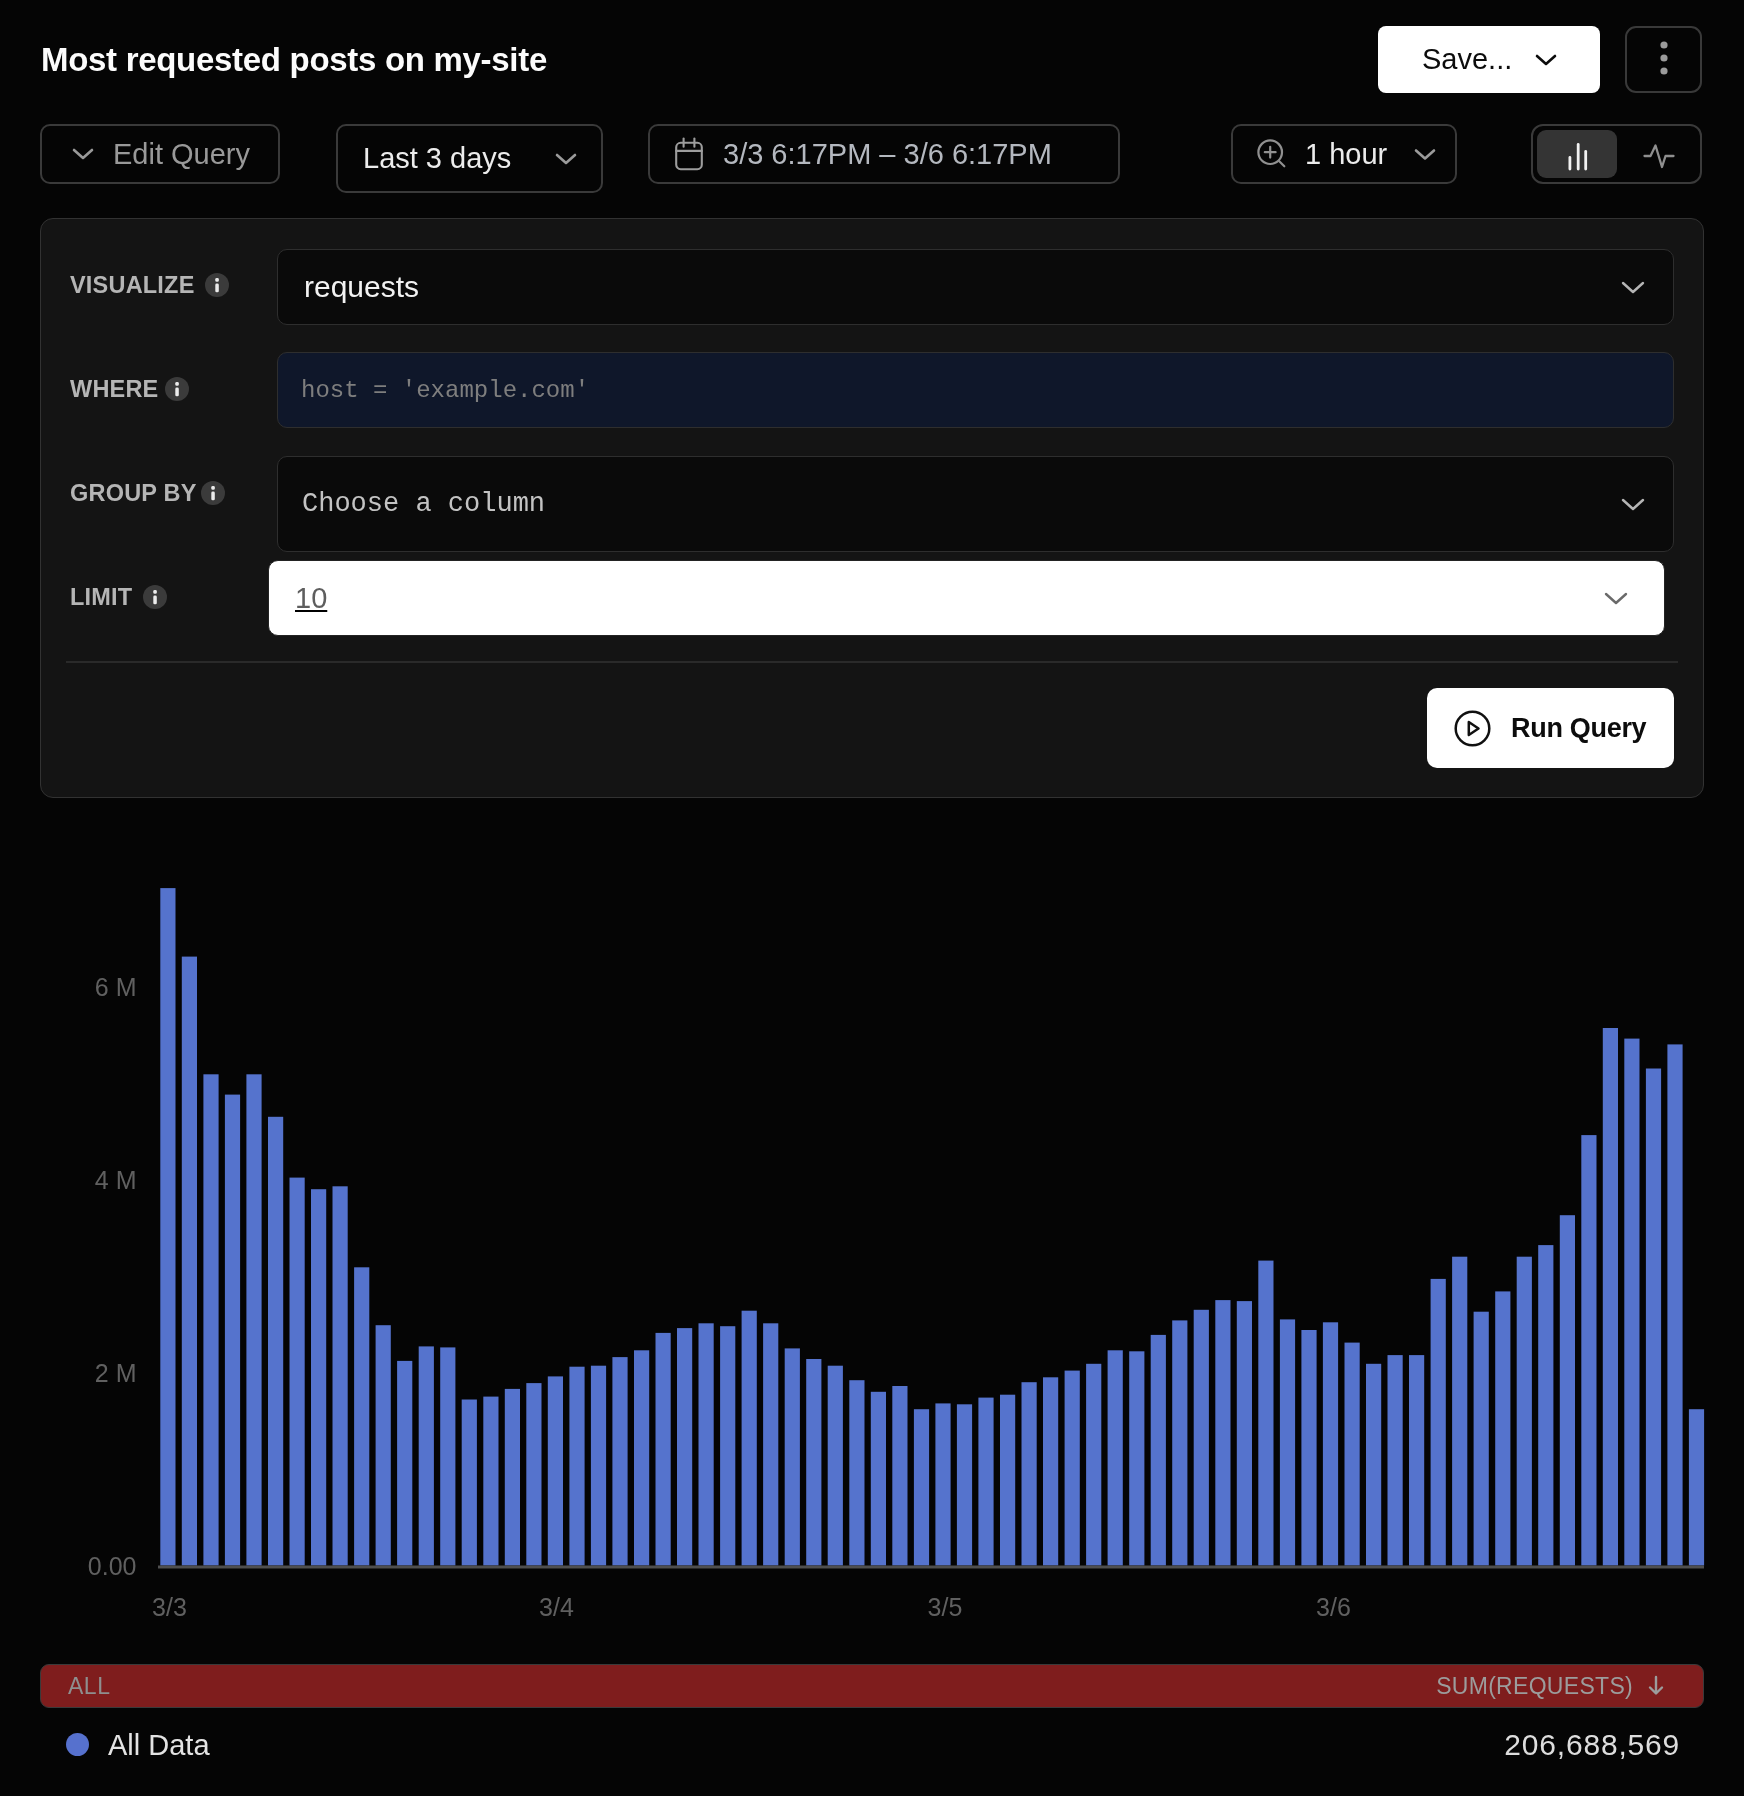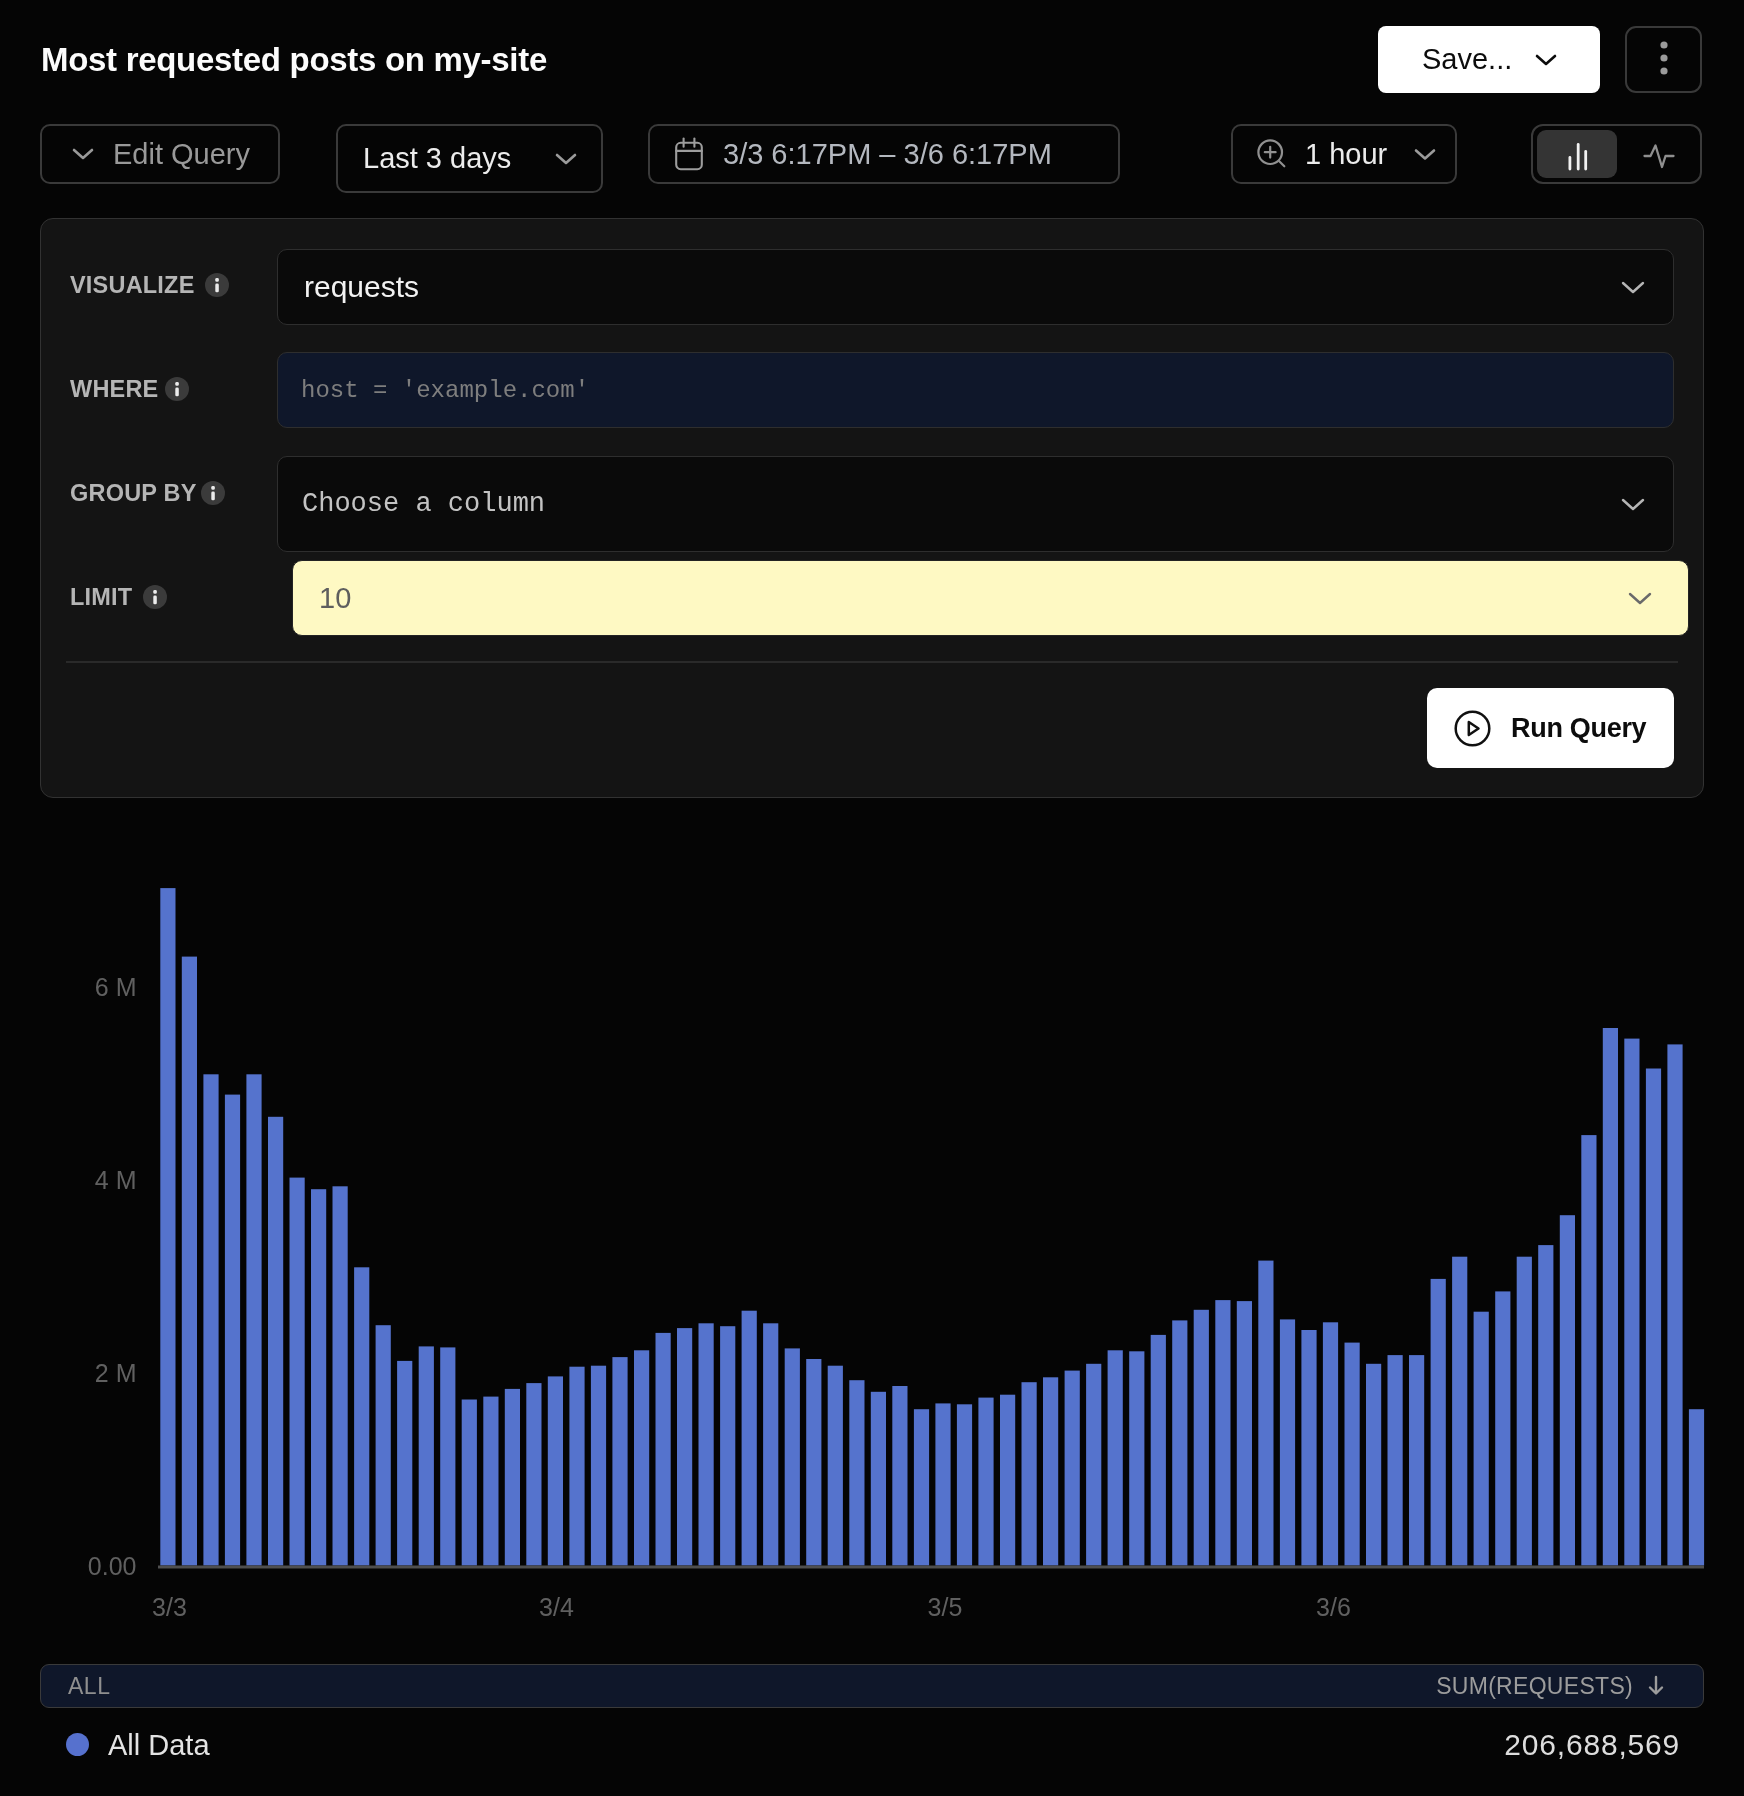--- a/index.html
+++ b/index.html
@@ -120,21 +120,21 @@
   <span style="margin-left:23px;font-size:24px;color:#7e7e7e;font-family:'Liberation Mono',monospace;">host = 'example.com'</span>
 </div>
 
 <div class="abs" style="left:277px;top:456px;width:1397px;height:96px;background:#0a0a0a;border:1.5px solid #2e2e2e;border-radius:10px;display:flex;align-items:center;">
   <span style="margin-left:24px;font-size:27px;color:#c3c3c3;font-family:'Liberation Mono',monospace;">Choose a column</span>
   <svg width="28" height="17" viewBox="0 0 28 17" style="position:absolute;right:26px;">
       <path d="M4 4 L14 13 L24 4" stroke="#b5b5b5" stroke-width="2.4" fill="none" stroke-linecap="round" stroke-linejoin="round"></path>
     </svg>
 </div>
 
-<div class="abs" style="left:292px;top:560px;width:1397px;height:76px;background:#fef9c3;border:1.5px solid #232323;border-radius:10px;display:flex;align-items:center;">
+<div class="abs" style="left:268px;top:560px;width:1397px;height:76px;background:#ffffff;border:1.5px solid #232323;border-radius:10px;display:flex;align-items:center;text-decoration:underline;">
   <span style="margin-left:26px;font-size:29px;color:#5e5e5e;">10</span>
   <svg width="28" height="17" viewBox="0 0 28 17" style="position:absolute;right:34px;">
       <path d="M4 4 L14 13 L24 4" stroke="#6a6a6a" stroke-width="2.4" fill="none" stroke-linecap="round" stroke-linejoin="round"></path>
     </svg>
 </div>
 
 <div class="abs" style="left:66px;top:661px;width:1612px;height:1.5px;background:#2a2a2a;"></div>
 
 <div class="abs" style="left:1427px;top:688px;width:247px;height:80px;background:#ffffff;border-radius:10px;display:flex;align-items:center;">
   <svg width="37" height="37" viewBox="0 0 37 37" style="margin-left:27px;">
@@ -221,21 +221,21 @@
 <text x="136.5" y="724.5" text-anchor="end" font-size="25" fill="#606060">0.00</text>
 <text x="136.5" y="531.5" text-anchor="end" font-size="25" fill="#606060">2 M</text>
 <text x="136.5" y="338.5" text-anchor="end" font-size="25" fill="#606060">4 M</text>
 <text x="136.5" y="145.5" text-anchor="end" font-size="25" fill="#606060">6 M</text>
 <text x="169.5" y="765.5" text-anchor="middle" font-size="25" fill="#606060">3/3</text>
 <text x="556.5" y="765.5" text-anchor="middle" font-size="25" fill="#606060">3/4</text>
 <text x="945.0" y="765.5" text-anchor="middle" font-size="25" fill="#606060">3/5</text>
 <text x="1333.5" y="765.5" text-anchor="middle" font-size="25" fill="#606060">3/6</text>
 </svg>
 
-<div class="abs" style="left:40px;top:1664px;width:1664px;height:44px;background:#0f172a;border:1.5px solid #3a3a3a;border-radius:9px;display:flex;align-items:center;">
+<div class="abs" style="left:40px;top:1664px;width:1664px;height:44px;background:#7f1d1d;border:1.5px solid #3a3a3a;border-radius:9px;display:flex;align-items:center;">
   <span style="margin-left:27px;font-size:23px;color:#8f8f8f;letter-spacing:0.5px;">ALL</span>
   <span style="position:absolute;right:70px;font-size:23px;color:#9c9c9c;letter-spacing:0.3px;">SUM(REQUESTS)</span>
   <svg width="20" height="24" viewBox="0 0 20 24" style="position:absolute;right:37px;">
       <path d="M10 3 L10 19 M4 13.5 L10 19.5 L16 13.5" stroke="#9c9c9c" stroke-width="2.4" fill="none" stroke-linecap="round" stroke-linejoin="round"></path>
     </svg>
 </div>
 
 <div class="abs" style="left:66px;top:1733px;width:23px;height:23px;border-radius:50%;background:#5671ce;"></div>
 <div class="abs" style="left:108px;top:1729px;font-size:29px;color:#e3e3e3;">All Data</div>
 <div class="abs" style="right:64px;top:1728px;font-size:30px;color:#dddddd;letter-spacing:0.8px;">206,688,569</div>

